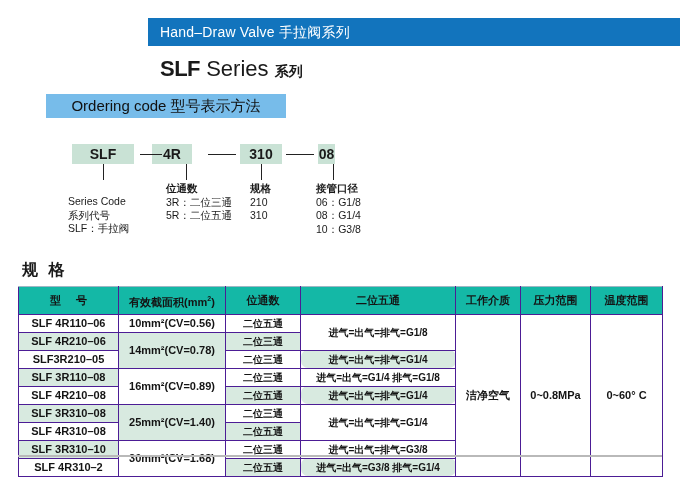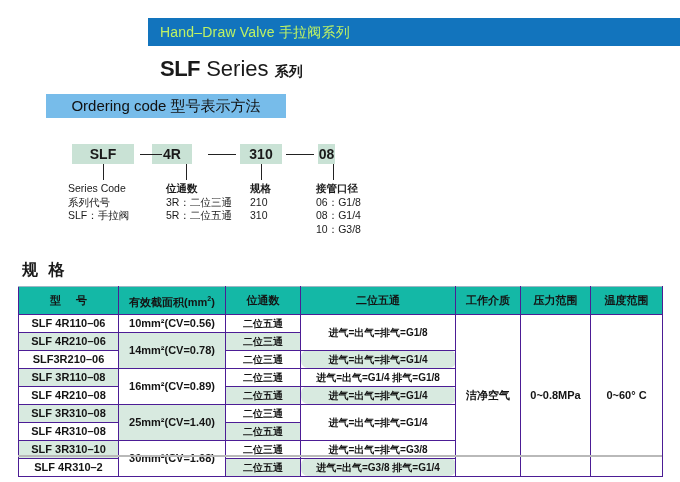--- a/index.html
+++ b/index.html
@@ -17,21 +17,21 @@
   }
 
   
   .series-bar {
     position: absolute;
     left: 148px;
     top: 18px;
     width: 532px;
     height: 28px;
     background: #1274bd;
-    color: #bef264;
+    color: #ffffff;
     font-size: 14px;
     line-height: 28px;
     padding-left: 12px;
     box-sizing: border-box;
     white-space: nowrap;
     letter-spacing: 0.2px;
   }
 
   .series-title {
     position: absolute;
@@ -114,21 +114,21 @@
 
   .code-legend {
     position: absolute;
     top: 44px;
     font-size: 10.5px;
     line-height: 13.5px;
     white-space: nowrap;
   }
   .code-legend div { white-space: nowrap; }
   .code-legend .hdr { font-weight: bold; }
-  .code-legend.l0 { left: 68px; }
+  .code-legend.l0 { left: 68px; margin-top: 13px; }
   .code-legend.l1 { left: 166px; }
   .code-legend.l2 { left: 250px; }
   .code-legend.l3 { left: 316px; }
   .code-legend.l0 .hdr { font-weight: normal; }
 
   
   .spec-heading {
     position: absolute;
     left: 22px;
     top: 260px;
@@ -276,21 +276,21 @@
       <td class="cell-white right-cell" rowspan="9">0~60° C</td>
     </tr>
 
     <tr>
       <td class="cell-green model-cell">SLF 4R210–06</td>
       <td class="cell-green area-cell" rowspan="2">14mm²(CV=0.78)</td>
       <td class="cell-green">二位三通</td>
     </tr>
 
     <tr>
-      <td class="cell-white model-cell">SLF3R210–06</td>
+      <td class="cell-white model-cell">SLF3R210–05</td>
       <td class="cell-white">二位三通</td>
       <td class="cell-green bold-txt">进气=出气=排气=G1/4</td>
     </tr>
 
     <tr>
       <td class="cell-green model-cell">SLF 3R110–08</td>
       <td class="cell-white area-cell" rowspan="2">16mm²(CV=0.89)</td>
       <td class="cell-white">二位三通</td>
       <td class="cell-white bold-txt">进气=出气=G1/4    排气=G1/8</td>
     </tr>

